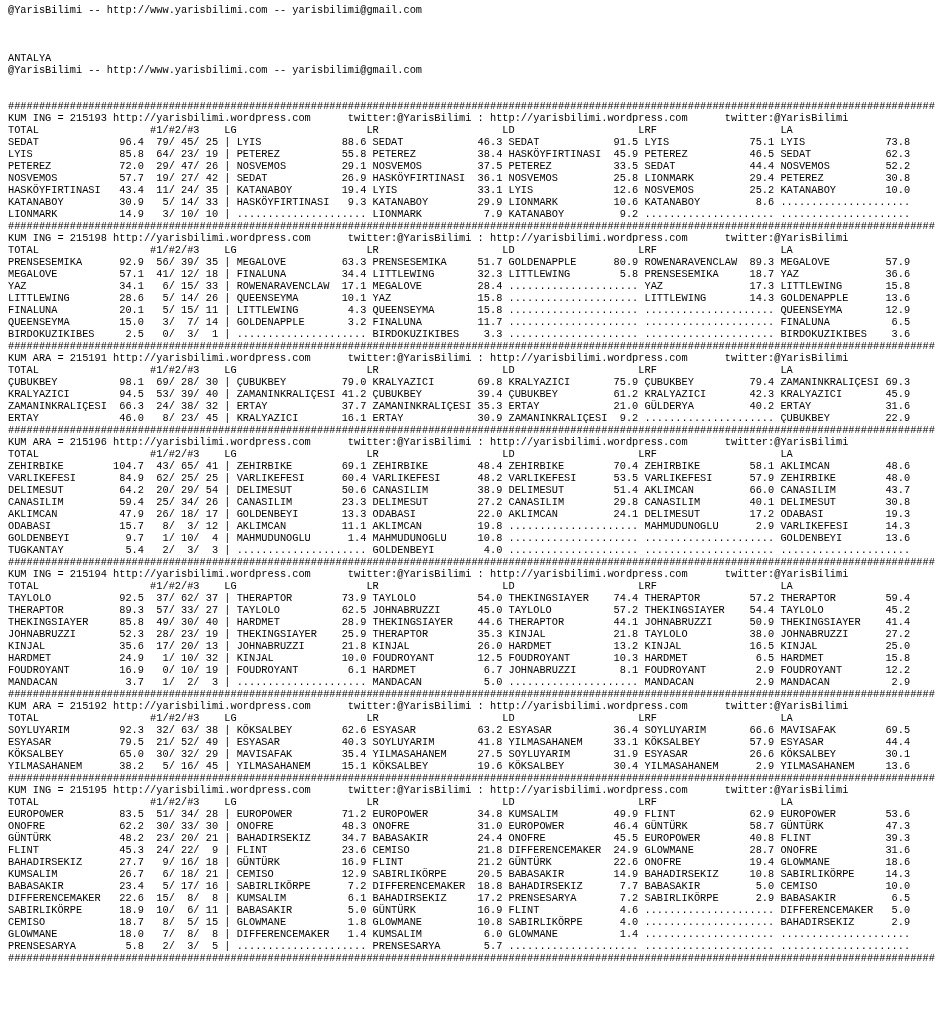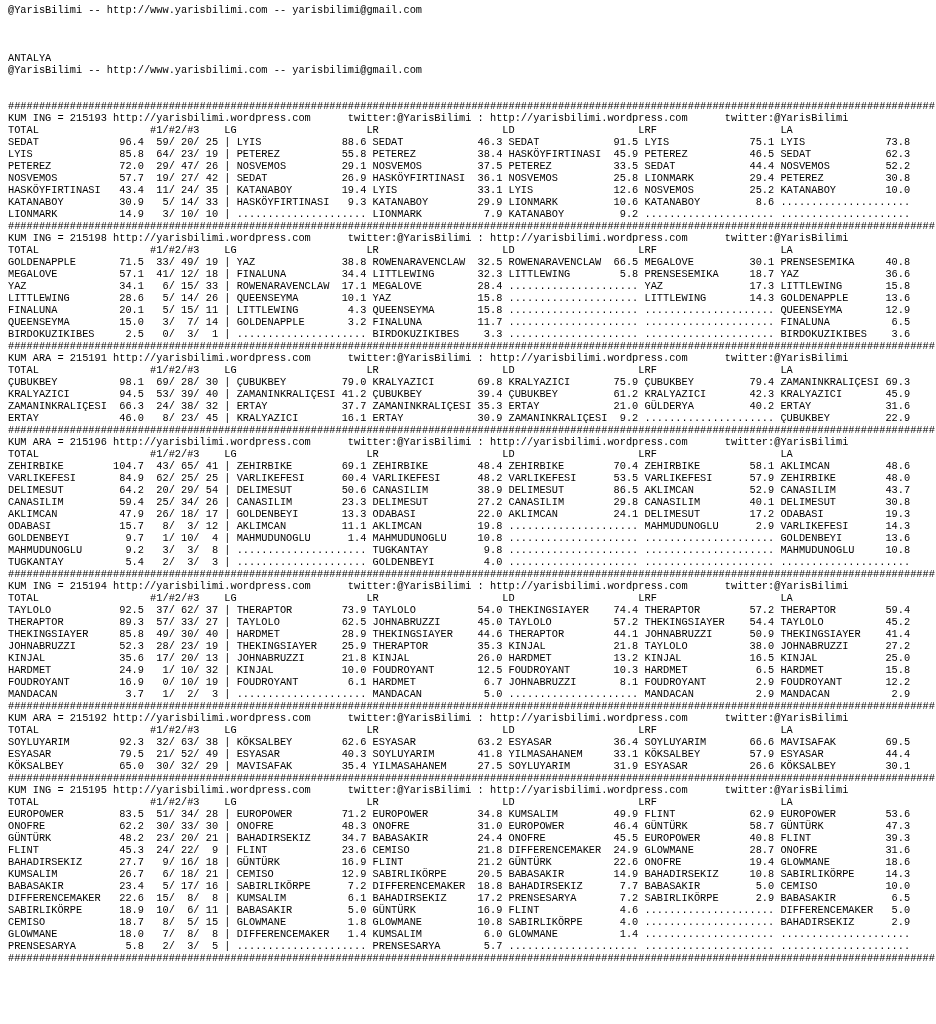--- a/index.html
+++ b/index.html
@@ -34,73 +34,73 @@
   <div class="line"></div>
   <div class="line"></div>
   <div class="line">ANTALYA</div>
   <div class="line">@YarisBilimi -- http://www.yarisbilimi.com -- yarisbilimi@gmail.com</div>
   <div class="line"></div>
   <div class="line"></div>
   <div id="sections">
       <div class="line">######################################################################################################################################################</div>
       <div class="line">KUM ING = 215193 http://yarisbilimi.wordpress.com      twitter:@YarisBilimi : http://yarisbilimi.wordpress.com      twitter:@YarisBilimi</div>
       <div class="line">TOTAL                  #1/#2/#3    LG                     LR                    LD                    LRF                    LA</div>
-      <div class="line">SEDAT             96.4  59/ 20/ 25 | LYIS             88.6 SEDAT            46.3 SEDAT            91.5 LYIS             75.1 LYIS             73.8</div>
+      <div class="line">SEDAT             96.4  79/ 45/ 25 | LYIS             88.6 SEDAT            46.3 SEDAT            91.5 LYIS             75.1 LYIS             73.8</div>
       <div class="line">LYIS              85.8  64/ 23/ 19 | PETEREZ          55.8 PETEREZ          38.4 HASKÖYFIRTINASI  45.9 PETEREZ          46.5 SEDAT            62.3</div>
       <div class="line">PETEREZ           72.0  29/ 47/ 26 | NOSVEMOS         29.1 NOSVEMOS         37.5 PETEREZ          33.5 SEDAT            44.4 NOSVEMOS         52.2</div>
       <div class="line">NOSVEMOS          57.7  19/ 27/ 42 | SEDAT            26.9 HASKÖYFIRTINASI  36.1 NOSVEMOS         25.8 LIONMARK         29.4 PETEREZ          30.8</div>
       <div class="line">HASKÖYFIRTINASI   43.4  11/ 24/ 35 | KATANABOY        19.4 LYIS             33.1 LYIS             12.6 NOSVEMOS         25.2 KATANABOY        10.0</div>
       <div class="line">KATANABOY         30.9   5/ 14/ 33 | HASKÖYFIRTINASI   9.3 KATANABOY        29.9 LIONMARK         10.6 KATANABOY         8.6 .....................</div>
       <div class="line">LIONMARK          14.9   3/ 10/ 10 | ..................... LIONMARK          7.9 KATANABOY         9.2 ..................... .....................</div>
       <div class="line">######################################################################################################################################################</div>
       <div class="line">KUM ING = 215198 http://yarisbilimi.wordpress.com      twitter:@YarisBilimi : http://yarisbilimi.wordpress.com      twitter:@YarisBilimi</div>
       <div class="line">TOTAL                  #1/#2/#3    LG                     LR                    LD                    LRF                    LA</div>
-      <div class="line">GOLDENAPPLE       71.5  33/ 49/ 19 | YAZ              38.8 ROWENARAVENCLAW  32.5 ROWENARAVENCLAW  66.5 MEGALOVE         30.1 PRENSESEMIKA     40.8</div>
+      <div class="line">PRENSESEMIKA      92.9  56/ 39/ 35 | MEGALOVE         63.3 PRENSESEMIKA     51.7 GOLDENAPPLE      80.9 ROWENARAVENCLAW  89.3 MEGALOVE         57.9</div>
       <div class="line">MEGALOVE          57.1  41/ 12/ 18 | FINALUNA         34.4 LITTLEWING       32.3 LITTLEWING        5.8 PRENSESEMIKA     18.7 YAZ              36.6</div>
       <div class="line">YAZ               34.1   6/ 15/ 33 | ROWENARAVENCLAW  17.1 MEGALOVE         28.4 ..................... YAZ              17.3 LITTLEWING       15.8</div>
       <div class="line">LITTLEWING        28.6   5/ 14/ 26 | QUEENSEYMA       10.1 YAZ              15.8 ..................... LITTLEWING       14.3 GOLDENAPPLE      13.6</div>
       <div class="line">FINALUNA          20.1   5/ 15/ 11 | LITTLEWING        4.3 QUEENSEYMA       15.8 ..................... ..................... QUEENSEYMA       12.9</div>
       <div class="line">QUEENSEYMA        15.0   3/  7/ 14 | GOLDENAPPLE       3.2 FINALUNA         11.7 ..................... ..................... FINALUNA          6.5</div>
       <div class="line">BIRDOKUZIKIBES     2.5   0/  3/  1 | ..................... BIRDOKUZIKIBES    3.3 ..................... ..................... BIRDOKUZIKIBES    3.6</div>
       <div class="line">######################################################################################################################################################</div>
       <div class="line">KUM ARA = 215191 http://yarisbilimi.wordpress.com      twitter:@YarisBilimi : http://yarisbilimi.wordpress.com      twitter:@YarisBilimi</div>
       <div class="line">TOTAL                  #1/#2/#3    LG                     LR                    LD                    LRF                    LA</div>
       <div class="line">ÇUBUKBEY          98.1  69/ 28/ 30 | ÇUBUKBEY         79.0 KRALYAZICI       69.8 KRALYAZICI       75.9 ÇUBUKBEY         79.4 ZAMANINKRALIÇESI 69.3</div>
       <div class="line">KRALYAZICI        94.5  53/ 39/ 40 | ZAMANINKRALIÇESI 41.2 ÇUBUKBEY         39.4 ÇUBUKBEY         61.2 KRALYAZICI       42.3 KRALYAZICI       45.9</div>
       <div class="line">ZAMANINKRALIÇESI  66.3  24/ 38/ 32 | ERTAY            37.7 ZAMANINKRALIÇESI 35.3 ERTAY            21.0 GÜLDERYA         40.2 ERTAY            31.6</div>
       <div class="line">ERTAY             46.0   8/ 23/ 45 | KRALYAZICI       16.1 ERTAY            30.9 ZAMANINKRALIÇESI  9.2 ..................... ÇUBUKBEY         22.9</div>
       <div class="line">######################################################################################################################################################</div>
       <div class="line">KUM ARA = 215196 http://yarisbilimi.wordpress.com      twitter:@YarisBilimi : http://yarisbilimi.wordpress.com      twitter:@YarisBilimi</div>
       <div class="line">TOTAL                  #1/#2/#3    LG                     LR                    LD                    LRF                    LA</div>
       <div class="line">ZEHIRBIKE        104.7  43/ 65/ 41 | ZEHIRBIKE        69.1 ZEHIRBIKE        48.4 ZEHIRBIKE        70.4 ZEHIRBIKE        58.1 AKLIMCAN         48.6</div>
       <div class="line">VARLIKEFESI       84.9  62/ 25/ 25 | VARLIKEFESI      60.4 VARLIKEFESI      48.2 VARLIKEFESI      53.5 VARLIKEFESI      57.9 ZEHIRBIKE        48.0</div>
-      <div class="line">DELIMESUT         64.2  20/ 29/ 54 | DELIMESUT        50.6 CANASILIM        38.9 DELIMESUT        86.5 AKLIMCAN         52.9 CANASILIM        43.7</div>
+      <div class="line">DELIMESUT         64.2  20/ 29/ 54 | DELIMESUT        50.6 CANASILIM        38.9 DELIMESUT        51.4 AKLIMCAN         66.0 CANASILIM        43.7</div>
       <div class="line">CANASILIM         59.4  25/ 34/ 26 | CANASILIM        23.3 DELIMESUT        27.2 CANASILIM        29.8 CANASILIM        40.1 DELIMESUT        30.8</div>
       <div class="line">AKLIMCAN          47.9  26/ 18/ 17 | GOLDENBEYI       13.3 ODABASI          22.0 AKLIMCAN         24.1 DELIMESUT        17.2 ODABASI          19.3</div>
       <div class="line">ODABASI           15.7   8/  3/ 12 | AKLIMCAN         11.1 AKLIMCAN         19.8 ..................... MAHMUDUNOGLU      2.9 VARLIKEFESI      14.3</div>
       <div class="line">GOLDENBEYI         9.7   1/ 10/  4 | MAHMUDUNOGLU      1.4 MAHMUDUNOGLU     10.8 ..................... ..................... GOLDENBEYI       13.6</div>
-      <div class="line">MAHMUDUNOGLU       9.2   3/  3/  8 | ..................... TUGKANTAY         9.8 ..................... ..................... MAHMUDUNOGLU     10.8</div>
       <div class="line">TUGKANTAY          5.4   2/  3/  3 | ..................... GOLDENBEYI        4.0 ..................... ..................... .....................</div>
       <div class="line">######################################################################################################################################################</div>
       <div class="line">KUM ING = 215194 http://yarisbilimi.wordpress.com      twitter:@YarisBilimi : http://yarisbilimi.wordpress.com      twitter:@YarisBilimi</div>
       <div class="line">TOTAL                  #1/#2/#3    LG                     LR                    LD                    LRF                    LA</div>
       <div class="line">TAYLOLO           92.5  37/ 62/ 37 | THERAPTOR        73.9 TAYLOLO          54.0 THEKINGSIAYER    74.4 THERAPTOR        57.2 THERAPTOR        59.4</div>
       <div class="line">THERAPTOR         89.3  57/ 33/ 27 | TAYLOLO          62.5 JOHNABRUZZI      45.0 TAYLOLO          57.2 THEKINGSIAYER    54.4 TAYLOLO          45.2</div>
       <div class="line">THEKINGSIAYER     85.8  49/ 30/ 40 | HARDMET          28.9 THEKINGSIAYER    44.6 THERAPTOR        44.1 JOHNABRUZZI      50.9 THEKINGSIAYER    41.4</div>
       <div class="line">JOHNABRUZZI       52.3  28/ 23/ 19 | THEKINGSIAYER    25.9 THERAPTOR        35.3 KINJAL           21.8 TAYLOLO          38.0 JOHNABRUZZI      27.2</div>
       <div class="line">KINJAL            35.6  17/ 20/ 13 | JOHNABRUZZI      21.8 KINJAL           26.0 HARDMET          13.2 KINJAL           16.5 KINJAL           25.0</div>
       <div class="line">HARDMET           24.9   1/ 10/ 32 | KINJAL           10.0 FOUDROYANT       12.5 FOUDROYANT       10.3 HARDMET           6.5 HARDMET          15.8</div>
       <div class="line">FOUDROYANT        16.9   0/ 10/ 19 | FOUDROYANT        6.1 HARDMET           6.7 JOHNABRUZZI       8.1 FOUDROYANT        2.9 FOUDROYANT       12.2</div>
       <div class="line">MANDACAN           3.7   1/  2/  3 | ..................... MANDACAN          5.0 ..................... MANDACAN          2.9 MANDACAN          2.9</div>
       <div class="line">######################################################################################################################################################</div>
       <div class="line">KUM ARA = 215192 http://yarisbilimi.wordpress.com      twitter:@YarisBilimi : http://yarisbilimi.wordpress.com      twitter:@YarisBilimi</div>
       <div class="line">TOTAL                  #1/#2/#3    LG                     LR                    LD                    LRF                    LA</div>
       <div class="line">SOYLUYARIM        92.3  32/ 63/ 38 | KÖKSALBEY        62.6 ESYASAR          63.2 ESYASAR          36.4 SOYLUYARIM       66.6 MAVISAFAK        69.5</div>
       <div class="line">ESYASAR           79.5  21/ 52/ 49 | ESYASAR          40.3 SOYLUYARIM       41.8 YILMASAHANEM     33.1 KÖKSALBEY        57.9 ESYASAR          44.4</div>
       <div class="line">KÖKSALBEY         65.0  30/ 32/ 29 | MAVISAFAK        35.4 YILMASAHANEM     27.5 SOYLUYARIM       31.9 ESYASAR          26.6 KÖKSALBEY        30.1</div>
+      <div class="line">YILMASAHANEM      38.2   5/ 16/ 45 | YILMASAHANEM     15.1 KÖKSALBEY        19.6 KÖKSALBEY        30.4 YILMASAHANEM      2.9 YILMASAHANEM     13.6</div>
       <div class="line">######################################################################################################################################################</div>
       <div class="line">KUM ING = 215195 http://yarisbilimi.wordpress.com      twitter:@YarisBilimi : http://yarisbilimi.wordpress.com      twitter:@YarisBilimi</div>
       <div class="line">TOTAL                  #1/#2/#3    LG                     LR                    LD                    LRF                    LA</div>
       <div class="line">EUROPOWER         83.5  51/ 34/ 28 | EUROPOWER        71.2 EUROPOWER        34.8 KUMSALIM         49.9 FLINT            62.9 EUROPOWER        53.6</div>
       <div class="line">ONOFRE            62.2  30/ 33/ 30 | ONOFRE           48.3 ONOFRE           31.0 EUROPOWER        46.4 GÜNTÜRK          58.7 GÜNTÜRK          47.3</div>
       <div class="line">GÜNTÜRK           48.2  23/ 20/ 21 | BAHADIRSEKIZ     34.7 BABASAKIR        24.4 ONOFRE           45.5 EUROPOWER        40.8 FLINT            39.3</div>
       <div class="line">FLINT             45.3  24/ 22/  9 | FLINT            23.6 CEMISO           21.8 DIFFERENCEMAKER  24.9 GLOWMANE         28.7 ONOFRE           31.6</div>
       <div class="line">BAHADIRSEKIZ      27.7   9/ 16/ 18 | GÜNTÜRK          16.9 FLINT            21.2 GÜNTÜRK          22.6 ONOFRE           19.4 GLOWMANE         18.6</div>
       <div class="line">KUMSALIM          26.7   6/ 18/ 21 | CEMISO           12.9 SABIRLIKÖRPE     20.5 BABASAKIR        14.9 BAHADIRSEKIZ     10.8 SABIRLIKÖRPE     14.3</div>
       <div class="line">BABASAKIR         23.4   5/ 17/ 16 | SABIRLIKÖRPE      7.2 DIFFERENCEMAKER  18.8 BAHADIRSEKIZ      7.7 BABASAKIR         5.0 CEMISO           10.0</div>

